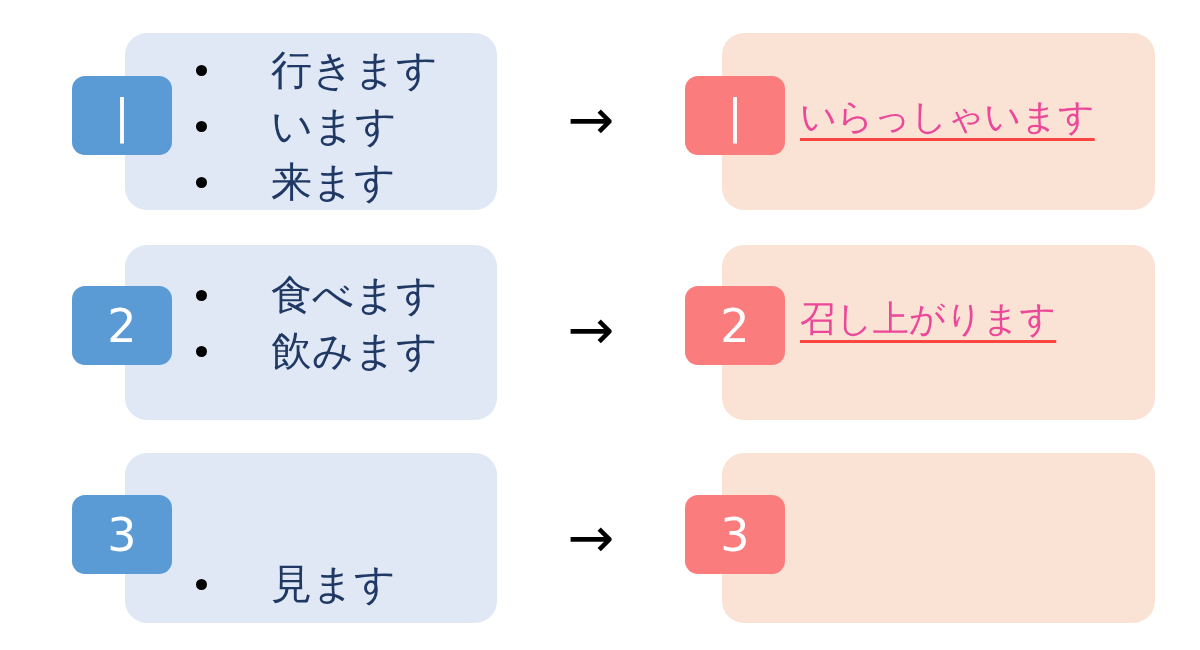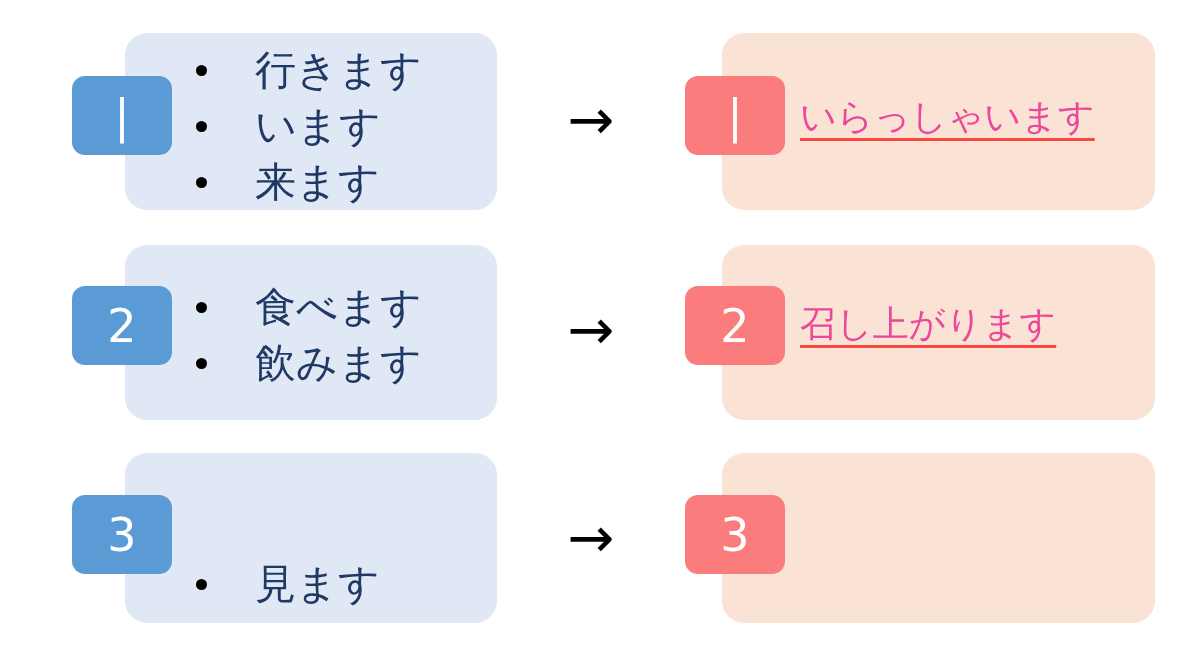--- a/index.html
+++ b/index.html
@@ -65,27 +65,28 @@
   .row-2 .badge { top: 76px; }
   .row-3 .badge { top: 75px; }
 
   
   .bullets {
     position: absolute;
     left: 196px;
     color: #1f3864;
   }
   .row-1 .bullets { top: 42px; }
-  .row-2 .bullets { top: 57px; margin-top: 12px; }
+  .row-2 .bullets { top: 57px; }
   .row-3 .bullets { top: 88px; margin-top: 48px; }
 
   .bullet-line {
     display: flex;
     align-items: center;
     height: 56px;
+    gap: 16px;
   }
   .bullet-dot {
     width: 11px;
     height: 11px;
     border-radius: 50%;
     background: #000000;
     flex: 0 0 auto;
   }
   .bullet-text {
     margin-left: 48px;
@@ -128,21 +129,21 @@
     font-size: 36px;
     line-height: 1;
     color: #ec4899;
     white-space: nowrap;
     text-decoration: underline;
     text-decoration-color: #fa4640;
     text-underline-offset: 9px;
     text-decoration-thickness: 2.5px;
   }
   .row-1 .honor-text { top: 99px; }
-  .row-2 .honor-text { top: 99px; font-family: Liberation Mono, monospace; }
+  .row-2 .honor-text { top: 91px; }
   .row-3 .honor-text { top: 97px; }
 </style>
 </head>
 <body>
 
 <div id="stage">
 
   <div class="row row-1">
 
     <div class="plain-panel"></div>

